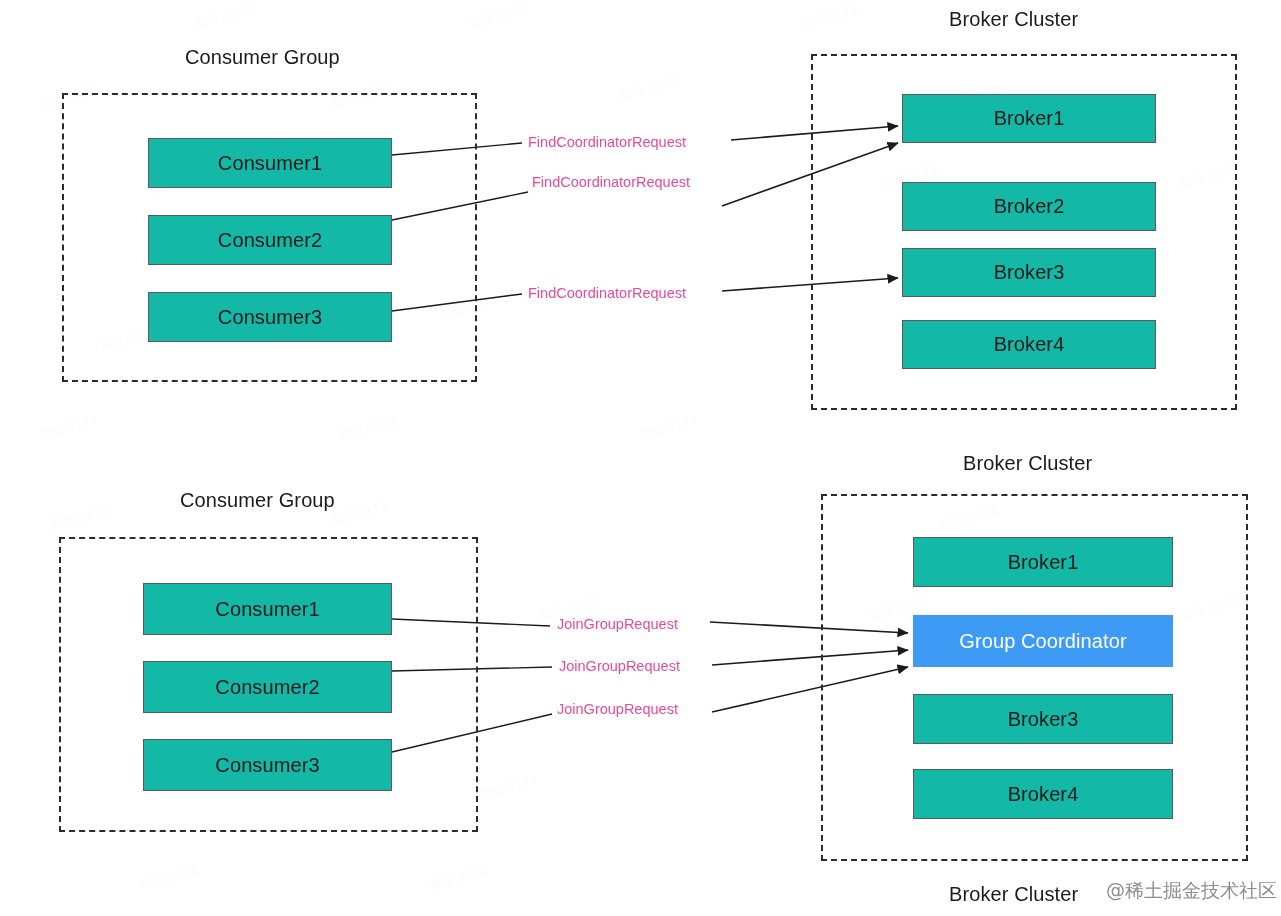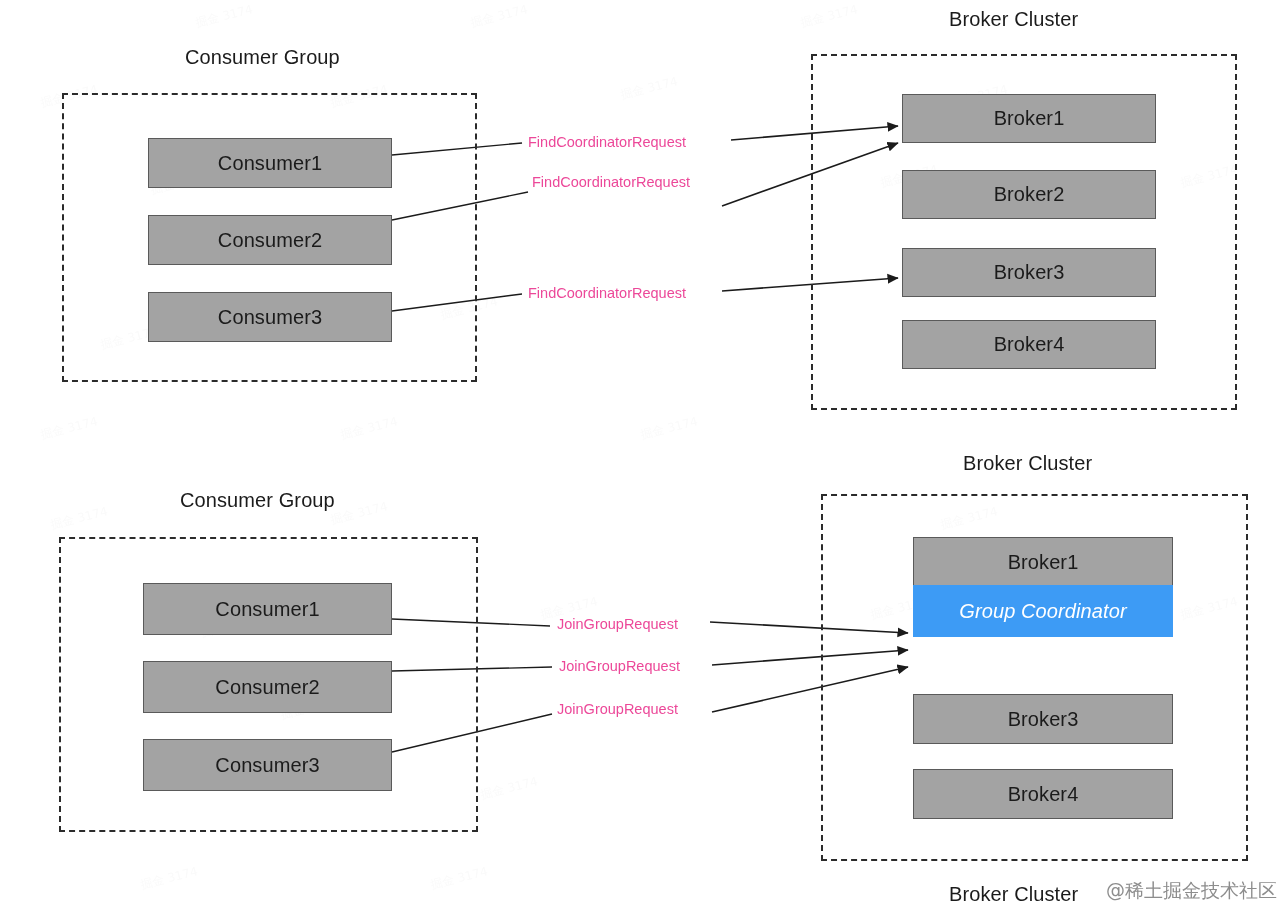--- a/index.html
+++ b/index.html
@@ -31,21 +31,21 @@
     letter-spacing: .1px;
   }
   .dashed-box {
     position: absolute;
     border: 2px dashed #2b2b2b;
     background: transparent;
   }
   .node-box {
     position: absolute;
     border: 1.5px solid #5a5a5a;
-    background: #a3a3a3;
+    background: #14b8a6;
     display: flex;
     align-items: center;
     justify-content: center;
     font-size: 20px;
     color: #1b1b1b;
     letter-spacing: .1px;
   }
   .node-box.accent {
     background: #3d9bf5;
     border-color: #3d9bf5;
@@ -149,21 +149,21 @@
 
   <div class="dashed-box" style="left:62px;top:93px;width:415px;height:289px;"></div>
 
   <div class="dashed-box" style="left:811px;top:54px;width:426px;height:356px;"></div>
 
   <div class="node-box" style="left:148px;top:138px;width:244px;height:50px;">Consumer1</div>
   <div class="node-box" style="left:148px;top:215px;width:244px;height:50px;">Consumer2</div>
   <div class="node-box" style="left:148px;top:292px;width:244px;height:50px;">Consumer3</div>
 
   <div class="node-box" style="left:902px;top:94px;width:254px;height:49px;">Broker1</div>
-  <div class="node-box" style="left:902px;top:170px;width:254px;height:49px;">Broker2</div>
+  <div class="node-box" style="left:902px;top:182px;width:254px;height:49px;">Broker2</div>
   <div class="node-box" style="left:902px;top:248px;width:254px;height:49px;">Broker3</div>
   <div class="node-box" style="left:902px;top:320px;width:254px;height:49px;">Broker4</div>
 
   <div class="edge-label" style="left:528px;top:134px;">FindCoordinatorRequest</div>
   <div class="edge-label" style="left:532px;top:174px;">FindCoordinatorRequest</div>
   <div class="edge-label" style="left:528px;top:285px;">FindCoordinatorRequest</div>
 
   <div class="section-title" style="left:180px;top:489px;">Consumer Group</div>
 
   <div class="section-title" style="left:963px;top:452px;">Broker Cluster</div>
@@ -172,21 +172,21 @@
 
   <div class="dashed-box" style="left:59px;top:537px;width:419px;height:295px;"></div>
 
   <div class="dashed-box" style="left:821px;top:494px;width:427px;height:367px;"></div>
 
   <div class="node-box" style="left:143px;top:583px;width:249px;height:52px;">Consumer1</div>
   <div class="node-box" style="left:143px;top:661px;width:249px;height:52px;">Consumer2</div>
   <div class="node-box" style="left:143px;top:739px;width:249px;height:52px;">Consumer3</div>
 
   <div class="node-box" style="left:913px;top:537px;width:260px;height:50px;">Broker1</div>
-  <div class="node-box accent" style="left:913px;top:585px;width:260px;height:52px;font-style:italic;">Group Coordinator</div>
+  <div class="node-box accent" style="left:913px;top:615px;width:260px;height:52px;">Group Coordinator</div>
   <div class="node-box" style="left:913px;top:694px;width:260px;height:50px;">Broker3</div>
   <div class="node-box" style="left:913px;top:769px;width:260px;height:50px;">Broker4</div>
 
   <div class="edge-label" style="left:557px;top:616px;">JoinGroupRequest</div>
   <div class="edge-label" style="left:559px;top:658px;">JoinGroupRequest</div>
   <div class="edge-label" style="left:557px;top:701px;">JoinGroupRequest</div>
 
   <div class="watermark-credit" style="left:1106px;top:878px;">@稀土掘金技术社区</div>
 
 </div>

